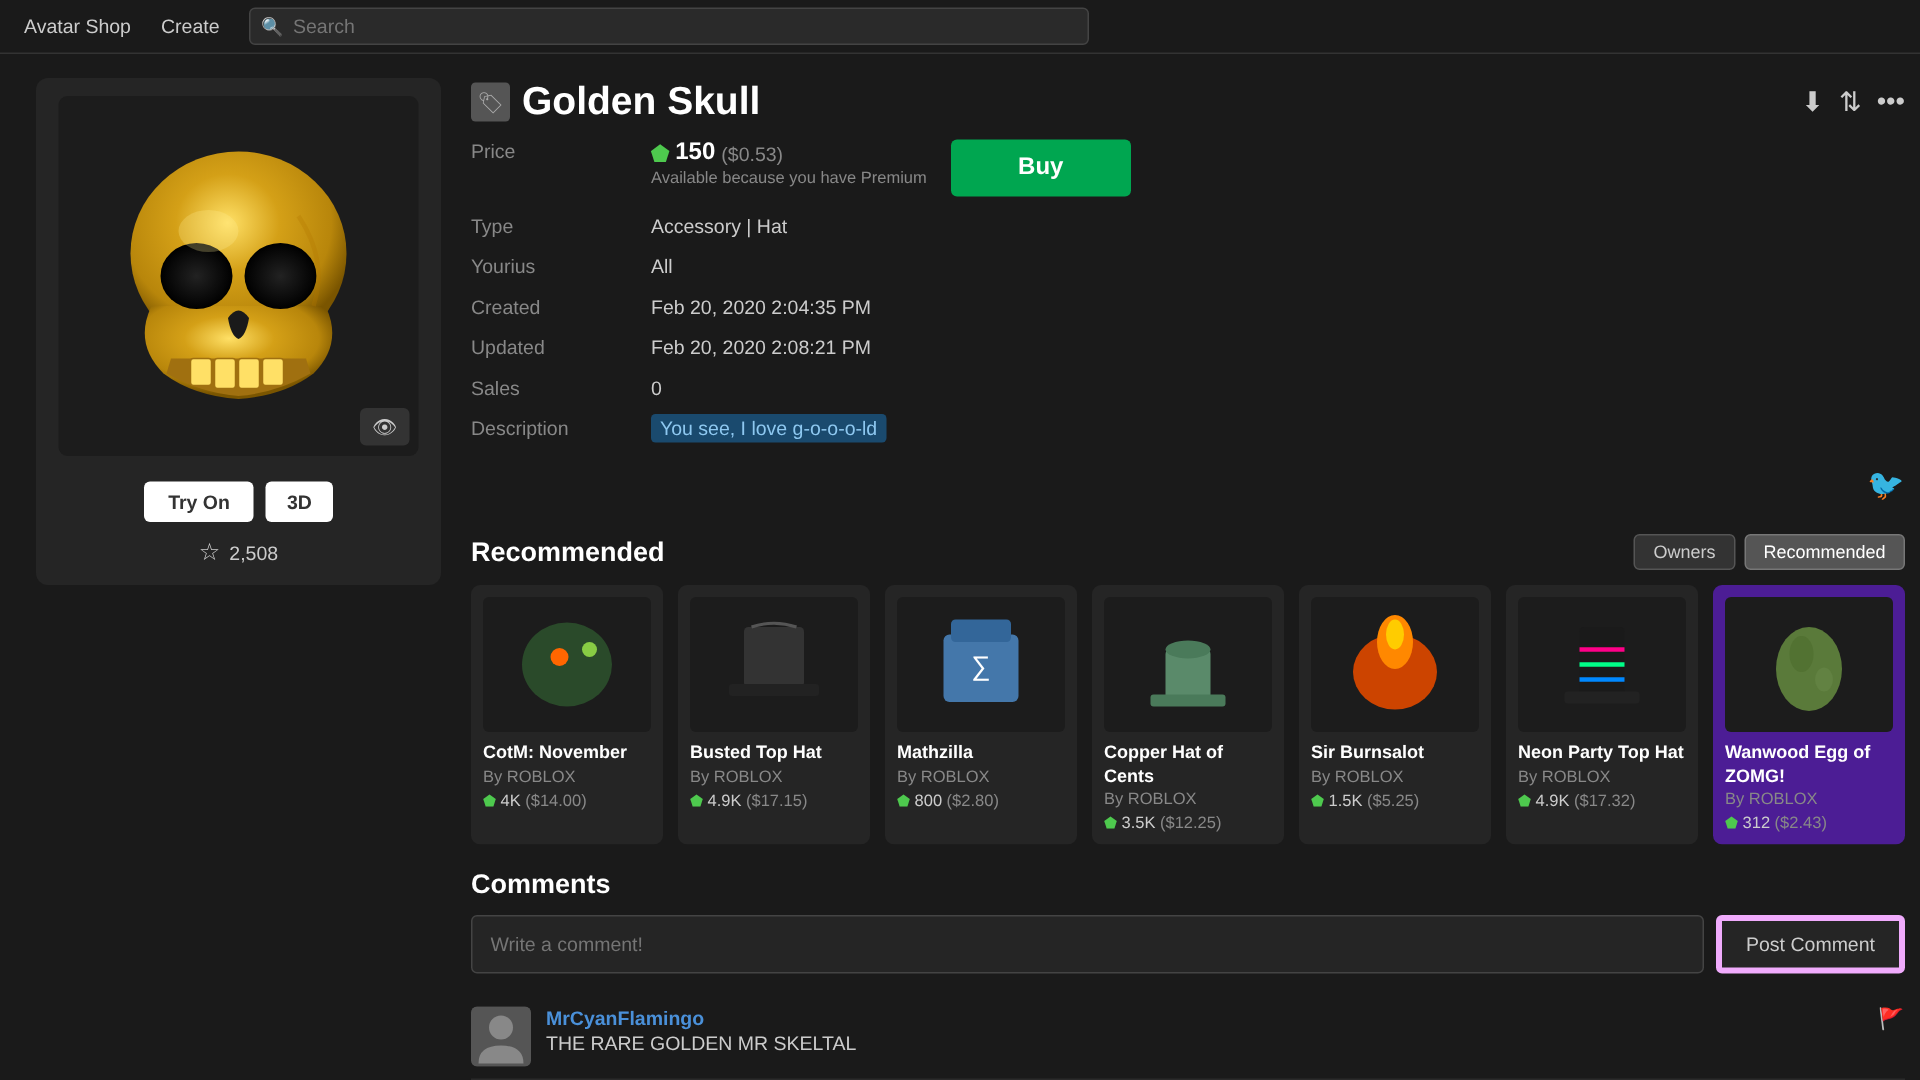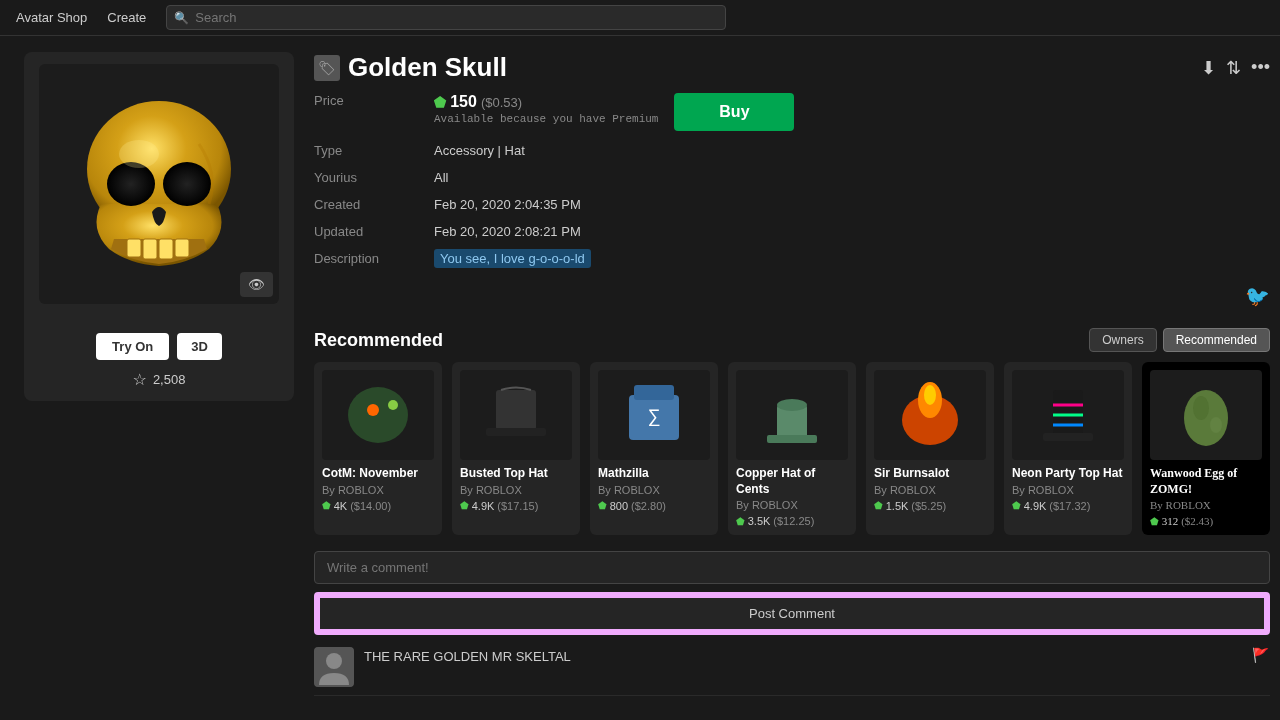--- a/index.html
+++ b/index.html
@@ -56,21 +56,21 @@
         <ellipse cx="80" cy="70" rx="20" ry="14" fill="rgba(255,240,150,0.25)"></ellipse>
 
         <path d="M140 60 Q160 90 150 120" stroke="rgba(180,120,0,0.3)" stroke-width="3" fill="none"></path>
       </svg>
     </div>
 
     <div style="display:flex;justify-content:flex-end;width:240px;margin-top:-32px;padding-right:6px;position:relative;z-index:2;">
       <button style="background:#333;border:none;border-radius:4px;padding:5px 8px;cursor:pointer;color:#ccc;">👁</button>
     </div>
     <div style="height:20px;"></div>
-    <div style="display:flex;gap:8px;margin-top:16px;">
+    <div style="display:flex;gap:8px;margin-top:4px;">
       <button style="background:#fff;color:#333;border:none;border-radius:4px;padding:6px 16px;font-size:13px;cursor:pointer;font-weight:600;">Try On</button>
       <button style="background:#fff;color:#333;border:none;border-radius:4px;padding:6px 14px;font-size:13px;cursor:pointer;font-weight:600;">3D</button>
     </div>
     <div style="display:flex;align-items:center;gap:6px;margin-top:10px;color:#ccc;font-size:13px;">
       <span style="color:#ccc;font-size:16px;">☆</span>
       <span>2,508</span>
     </div>
   </div>
 
   <div style="flex:1;display:flex;flex-direction:column;gap:0;">
@@ -93,41 +93,45 @@
             <tr>
           <td style="color:#888;width:120px;font-size:13px;padding:6px 0;vertical-align:top;">Price</td>
           <td style="padding:6px 0;vertical-align:top;">
             <div style="display:flex;align-items:flex-start;gap:16px;">
               <div>
                 <div style="font-size:16px;font-weight:700;color:#fff;display:flex;align-items:center;gap:4px;">
                   <span style="color:#4ec94e;font-size:14px;">⬟</span>
                   <span>150</span>
                   <span style="color:#888;font-size:13px;font-weight:400;">($0.53)</span>
                 </div>
-                <div style="color:#888;font-size:11px;margin-top:2px;font-family:Liberation Mono, monospace;">Available because you have Premium</div>
+                <div style="color:#888;font-size:11px;margin-top:2px;">Available because you have Premium</div>
               </div>
               <button style="background:#00a650;border:none;border-radius:4px;color:#fff;font-size:16px;font-weight:700;padding:10px 32px;cursor:pointer;min-width:120px;">Buy</button>
             </div>
           </td>
         </tr>
         <tr>
           <td style="color:#888;width:120px;font-size:13px;padding:6px 0;">Type</td>
           <td style="color:#ccc;font-size:13px;padding:6px 0;">Accessory | Hat</td>
         </tr>
         <tr>
           <td style="color:#888;width:120px;font-size:13px;padding:6px 0;">Yourius</td>
           <td style="color:#ccc;font-size:13px;padding:6px 0;">All</td>
         </tr>
         <tr>
           <td style="color:#888;width:120px;font-size:13px;padding:6px 0;">Created</td>
           <td style="color:#ccc;font-size:13px;padding:6px 0;">Feb 20, 2020 2:04:35 PM</td>
         </tr>
         <tr>
           <td style="color:#888;width:120px;font-size:13px;padding:6px 0;">Updated</td>
           <td style="color:#ccc;font-size:13px;padding:6px 0;">Feb 20, 2020 2:08:21 PM</td>
+        </tr>
+        <tr>
+          <td style="color:#888;width:120px;font-size:13px;padding:6px 0;">Sales</td>
+          <td style="color:#ccc;font-size:13px;padding:6px 0;">0</td>
         </tr>
         <tr>
           <td style="color:#888;width:120px;font-size:13px;padding:6px 0;vertical-align:top;">Description</td>
           <td style="color:#ccc;font-size:13px;padding:6px 0;">
             <span style="background:#1a4a6e;color:#8ec8f0;border-radius:3px;padding:2px 6px;font-size:13px;">You see, I love g-o-o-o-ld</span>
           </td>
         </tr>
       </tbody>
         </table>
       <div style="display:flex;justify-content:flex-end;">
@@ -235,52 +239,54 @@
               </svg>
     </div>
     <div style="font-size:12px;font-weight:700;color:#fff;margin-bottom:2px;line-height:1.3;">Neon Party Top Hat</div>
     <div style="font-size:11px;color:#888;margin-bottom:4px;">By ROBLOX</div>
     <div style="font-size:11px;color:#ccc;display:flex;align-items:center;gap:3px;">
       <span style="color:#4ec94e;font-size:10px;">⬟</span>
       <span>4.9K</span>
       <span style="color:#888;">($17.32)</span>
     </div>
   </div>
-          <div style="background: #000000; border-radius: 6px; padding: 8px; width: 128px; min-width: 128px; cursor: pointer; font-family: Liberation Serif, serif;">
+          <div style="background: #4c1d95; border-radius: 6px; padding: 8px; width: 128px; min-width: 128px; cursor: pointer;">
     <div style="width:112px;height:90px;background:#1c1c1c;border-radius:4px;display:flex;align-items:center;justify-content:center;margin-bottom:6px;overflow:hidden;">
       <svg viewBox="0 0 80 70" width="80" height="70">
                 <ellipse cx="40" cy="38" rx="22" ry="28" fill="#5a7a3a"></ellipse>
                 <ellipse cx="35" cy="28" rx="8" ry="12" fill="#4a6a2a" opacity="0.5"></ellipse>
                 <ellipse cx="50" cy="45" rx="6" ry="8" fill="#6a8a4a" opacity="0.5"></ellipse>
               </svg>
     </div>
     <div style="font-size:12px;font-weight:600;color:#fff;margin-bottom:2px;line-height:1.3;">Wanwood Egg of ZOMG!</div>
     <div style="font-size:11px;color:#888;margin-bottom:4px;">By ROBLOX</div>
     <div style="font-size:11px;color:#ccc;display:flex;align-items:center;gap:3px;">
       <span style="color:#4ec94e;font-size:10px;">⬟</span>
       <span>312</span>
       <span style="color:#888;">($2.43)</span>
     </div>
   </div>
         </div>
     </div>
 
     <div style="margin-top:16px;">
-      <div style="display:flex;gap:8px;margin-bottom:4px;flex-direction:column;">
+      <h2 style="font-size:18px;font-weight:700;color:#fff;margin-bottom:10px;">Comments</h2>
+      <div style="display:flex;gap:8px;margin-bottom:14px;">
         <input style="flex: 1 1 0%; background: rgb(37, 37, 37); border: 1px solid rgb(68, 68, 68); border-radius: 4px; color: rgb(204, 204, 204); padding: 8px 12px; font-size: 13px; outline: none;" placeholder="Write a comment!">
-        <button style="background:#252525;border:6px solid #f0abfc;color:#ccc;border-radius:4px;padding:8px 16px;font-size:13px;cursor:pointer;white-space:nowrap;">Post Comment</button>
+        <button style="background:#252525;border:4px solid #f0abfc;color:#ccc;border-radius:4px;padding:8px 16px;font-size:13px;cursor:pointer;white-space:nowrap;">Post Comment</button>
       </div>
       <div id="comments-list">
           <div style="display: flex; gap: 10px; padding: 8px 0px; border-bottom: 1px solid rgb(42, 42, 42);">
     <div style="width:40px;height:40px;background:#444;border-radius:4px;flex-shrink:0;overflow:hidden;"><svg viewBox="0 0 40 40" width="40" height="40">
                 <rect width="40" height="40" fill="#555" rx="4"></rect>
                 <circle cx="20" cy="14" r="8" fill="#888"></circle>
                 <path d="M5 38 Q5 26 20 26 Q35 26 35 38" fill="#888"></path>
               </svg></div>
     <div style="flex:1;">
+      <div style="color:#4a90d9;font-size:13px;font-weight:600;">MrCyanFlamingo</div>
       <div style="color:#ccc;font-size:13px;margin:2px 0;">THE RARE GOLDEN MR SKELTAL</div>
 
     </div>
     <button style="background:none;border:none;color:#555;font-size:14px;cursor:pointer;align-self:flex-start;">🚩</button>
   </div>
         </div>
     </div>
 
   </div>
 </div>

